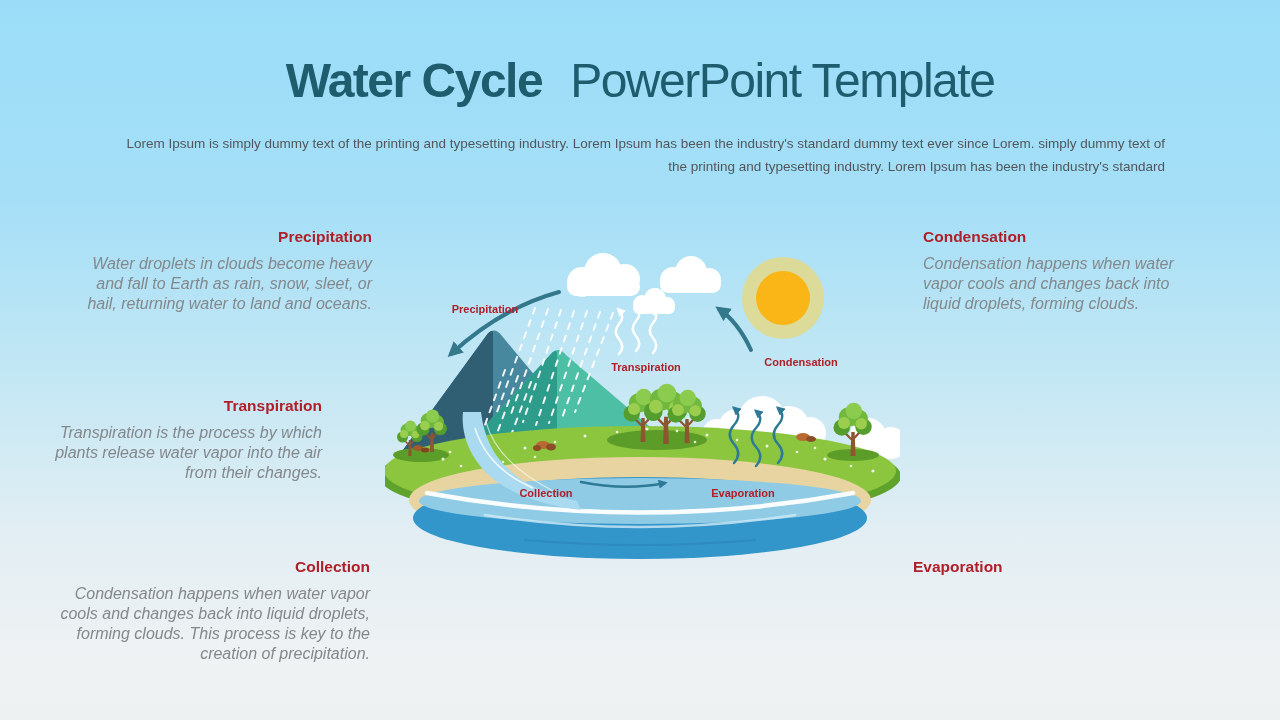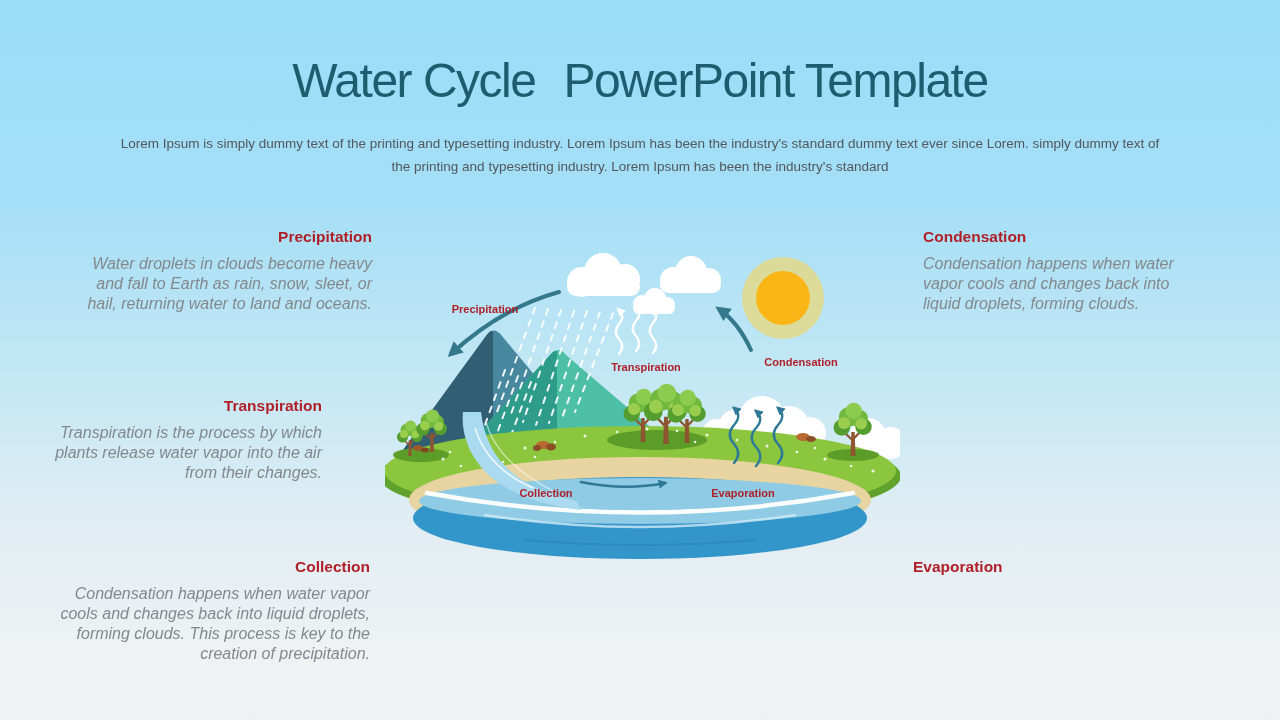--- a/index.html
+++ b/index.html
@@ -4,23 +4,23 @@
 <style>
   html,body{margin:0;padding:0;}
   body{
     width:1280px;height:720px;position:relative;overflow:hidden;
     font-family:"Liberation Sans", sans-serif;
     background:linear-gradient(180deg,#9BDDF8 0%,#A5DFF7 28%,#C3E7F4 52%,#E2EEF3 74%,#EFF2F3 92%,#EEF1F2 100%);
   }
   .abs{position:absolute;}
   
   #page-title{top:54px;left:0;width:1280px;text-align:center;color:#1E5C6E;letter-spacing:-1.5px;font-size:48px;line-height:54px;}
-  #page-title .t-bold{font-weight:400;}
+  #page-title .t-bold{font-weight:700;}
   #page-title .t-reg{font-weight:400;margin-left:28px;}
-  #page-subtitle{top:132px;left:115px;width:1050px;text-align:center;color:#51575C;font-size:13.5px;line-height:23px;}
+  #page-subtitle{top:132px;left:115px;width:1050px;text-align:right;color:#51575C;font-size:13.5px;line-height:23px;}
   
   .block h3{margin:0;font-size:15.5px;font-weight:700;color:#B01E28;}
   .block p{margin:8px 0 0 0;font-size:16px;font-style:italic;color:#83888C;line-height:20px;}
   .ta-r{text-align:right;}
   .ta-l{text-align:left;}
   #blk-precipitation{top:228px;right:908px;width:292px;}
   #blk-transpiration{top:397px;right:958px;width:292px;}
   #blk-collection{top:558px;right:910px;width:318px;}
   #blk-condensation{top:228px;left:923px;width:262px;}
   #blk-evaporation{top:558px;left:913px;width:290px;}

